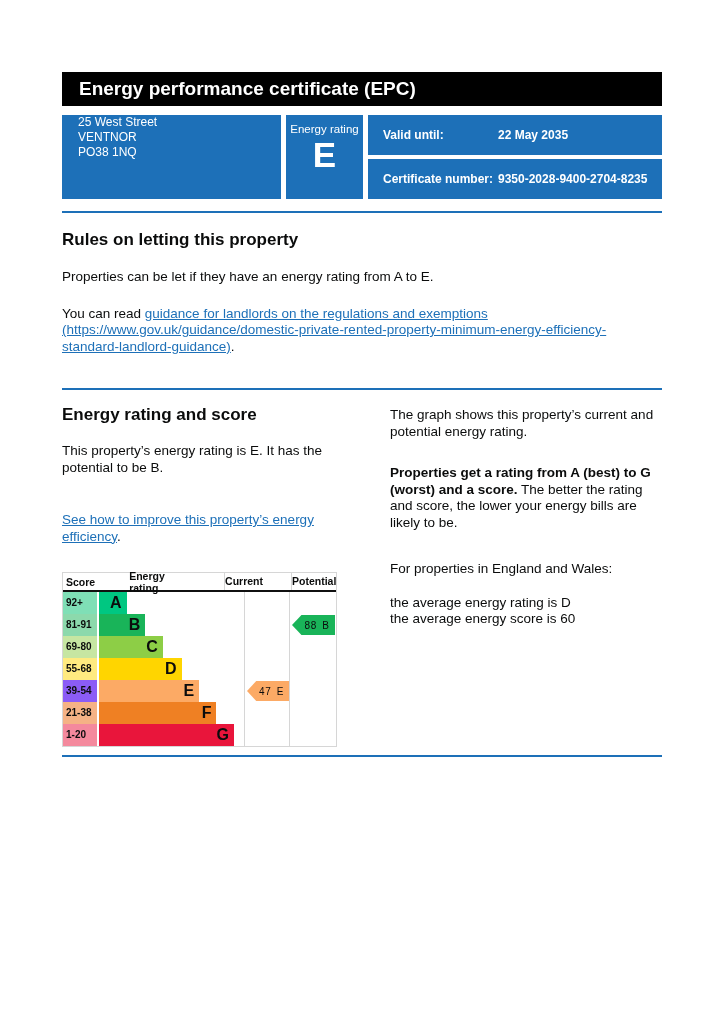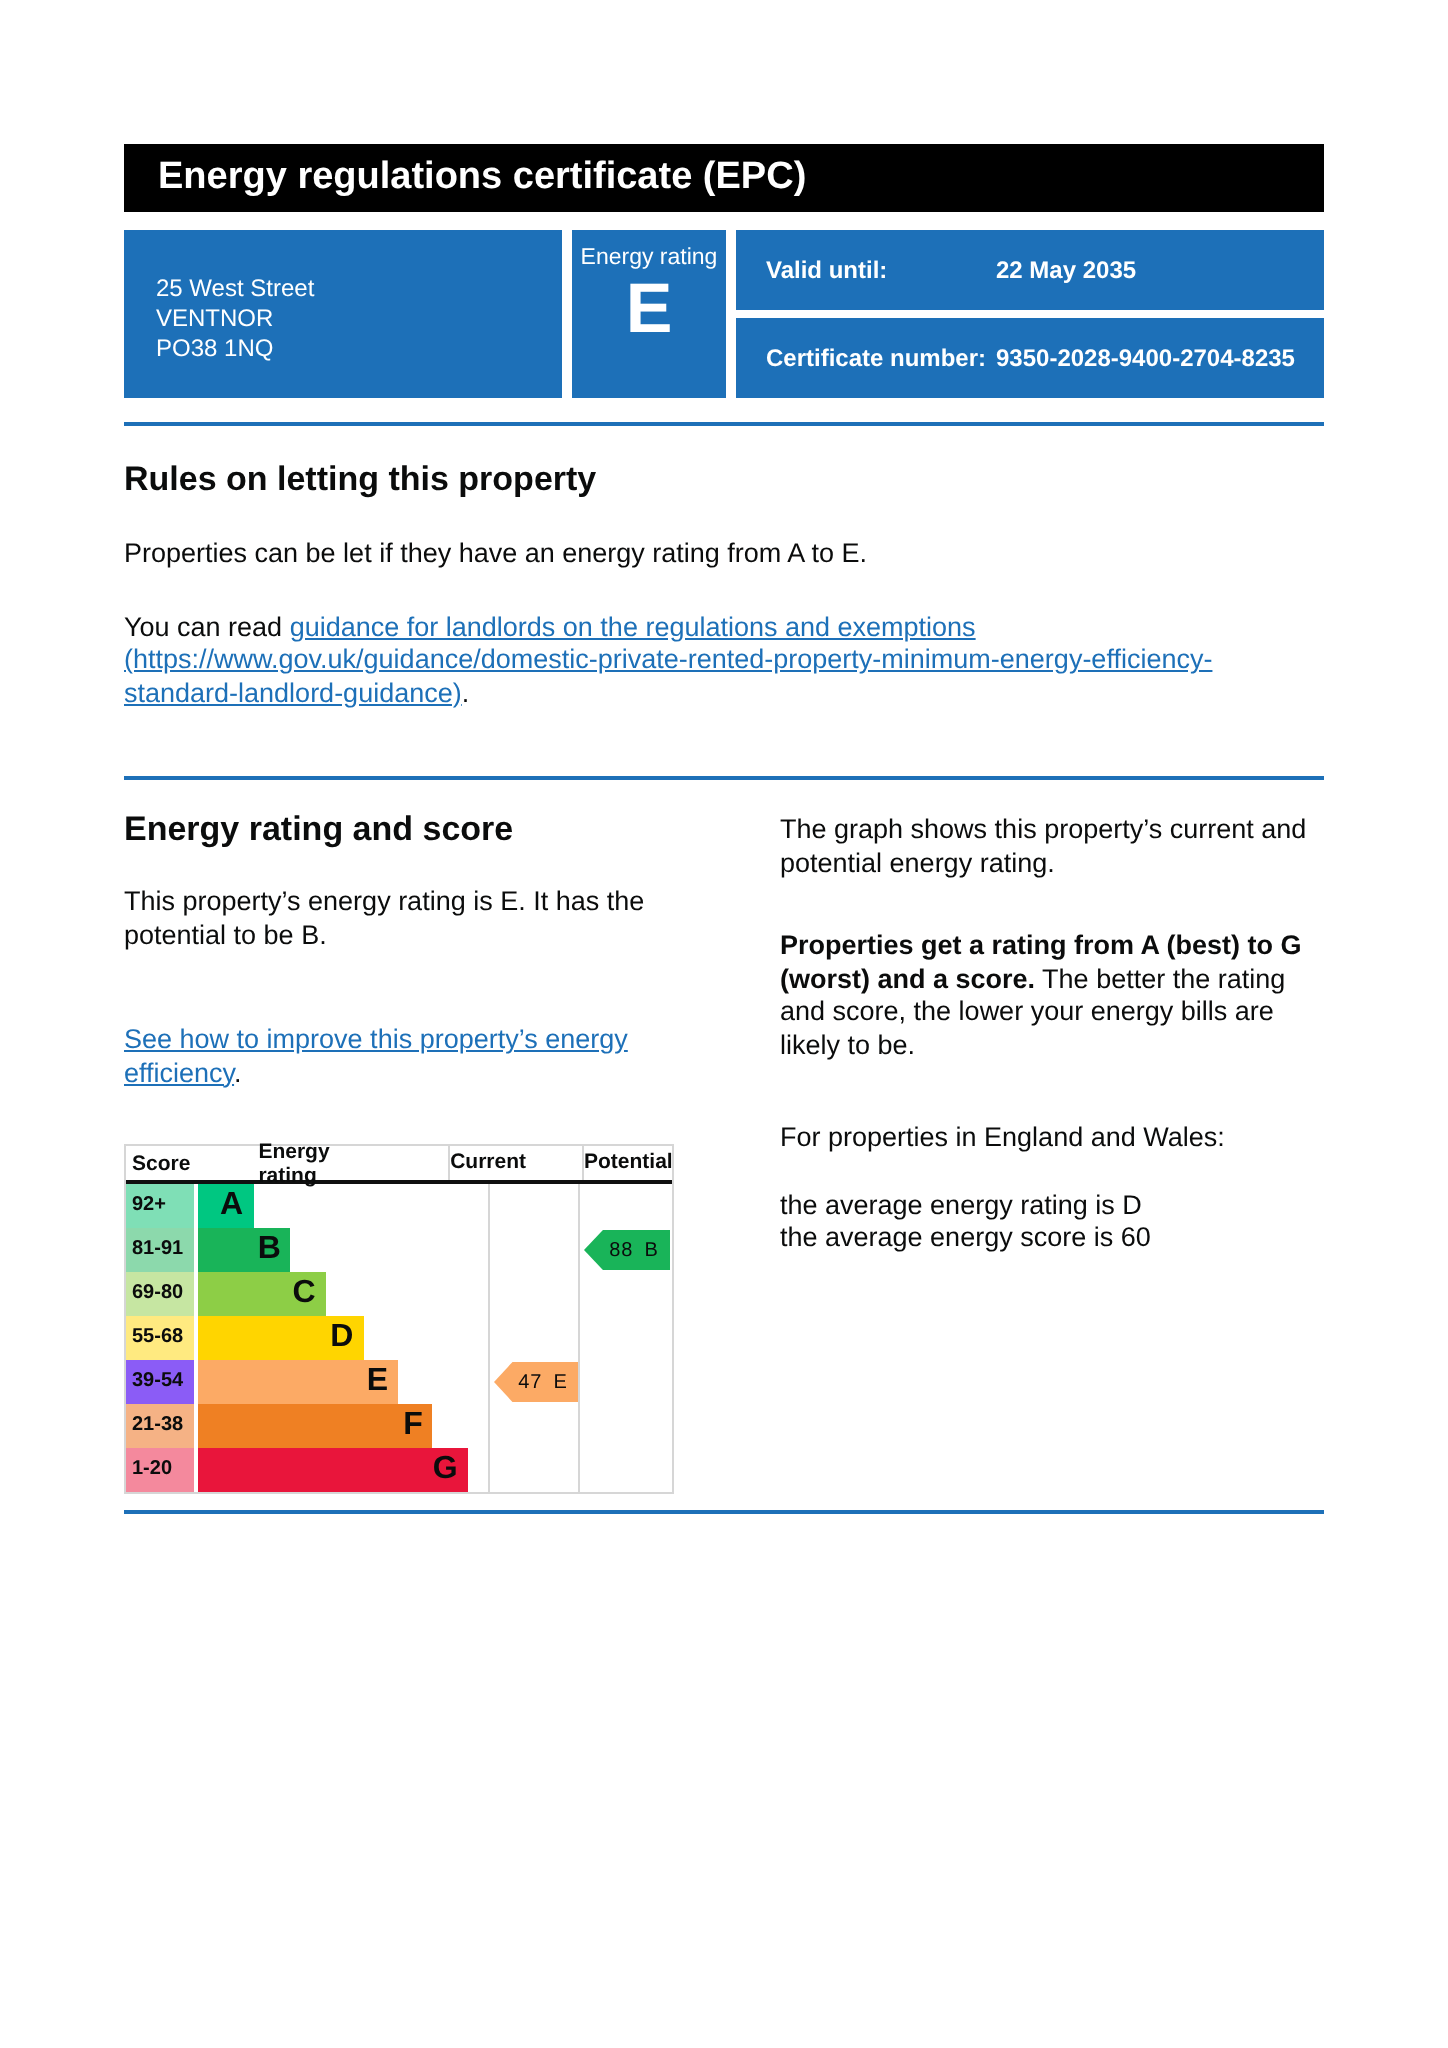--- a/index.html
+++ b/index.html
@@ -7,21 +7,21 @@
   .page { position:relative; width:724px; height:1024px; background:#fff; overflow:hidden; }
   .content { position:absolute; left:62px; top:72px; width:600px; }
 
   
   .title-bar { background:#000000; color:#ffffff; font-size:19px; font-weight:700;
                height:34px; line-height:34px; padding-left:17px; box-sizing:border-box; }
 
   
   .summary { display:flex; gap:5px; margin-top:9px; height:84px; }
   .sbox { background:#1d70b8; color:#ffffff; box-sizing:border-box; }
-  .addr { flex:0 0 219px; padding:22px 16px; font-size:12px; line-height:15px; }
+  .addr { flex:0 0 219px; padding:0 16px; font-size:12px; line-height:15px; }
   .rating-box { flex:0 0 77px; text-align:center; padding-top:8px; }
   .rating-label { font-size:11.5px; }
   .rating-letter { font-size:35px; font-weight:700; line-height:40px; }
   .meta { flex:1; display:flex; flex-direction:column; gap:4px; background:transparent; }
   .meta-row { flex:1; display:flex; align-items:center; padding-left:15px;
               font-size:12px; font-weight:700; }
   .meta-label { width:115px; }
 
   
   .prop-table { margin-top:8px; font-size:13px; }
@@ -74,21 +74,21 @@
            justify-content:center; font-weight:400; font-size:10px; color:#0b0c0c;
            clip-path:polygon(0% 50%, 22% 0%, 100% 0%, 100% 100%, 22% 100%); }
   .arrow span { padding-left:7px; letter-spacing:0.5px; }
 </style>
 </head>
 <body>
 
 <div class="page">
   <div class="content">
 
-    <div class="title-bar">Energy regulations certificate (EPC)</div>
+    <div class="title-bar">Energy performance certificate (EPC)</div>
 
     <div class="summary">
       <div class="sbox addr">
         <div>25 West Street</div>
         <div>VENTNOR</div>
         <div>PO38 1NQ</div>
       </div>
       <div class="sbox rating-box">
         <div class="rating-label">Energy rating</div>
         <div class="rating-letter">E</div>

